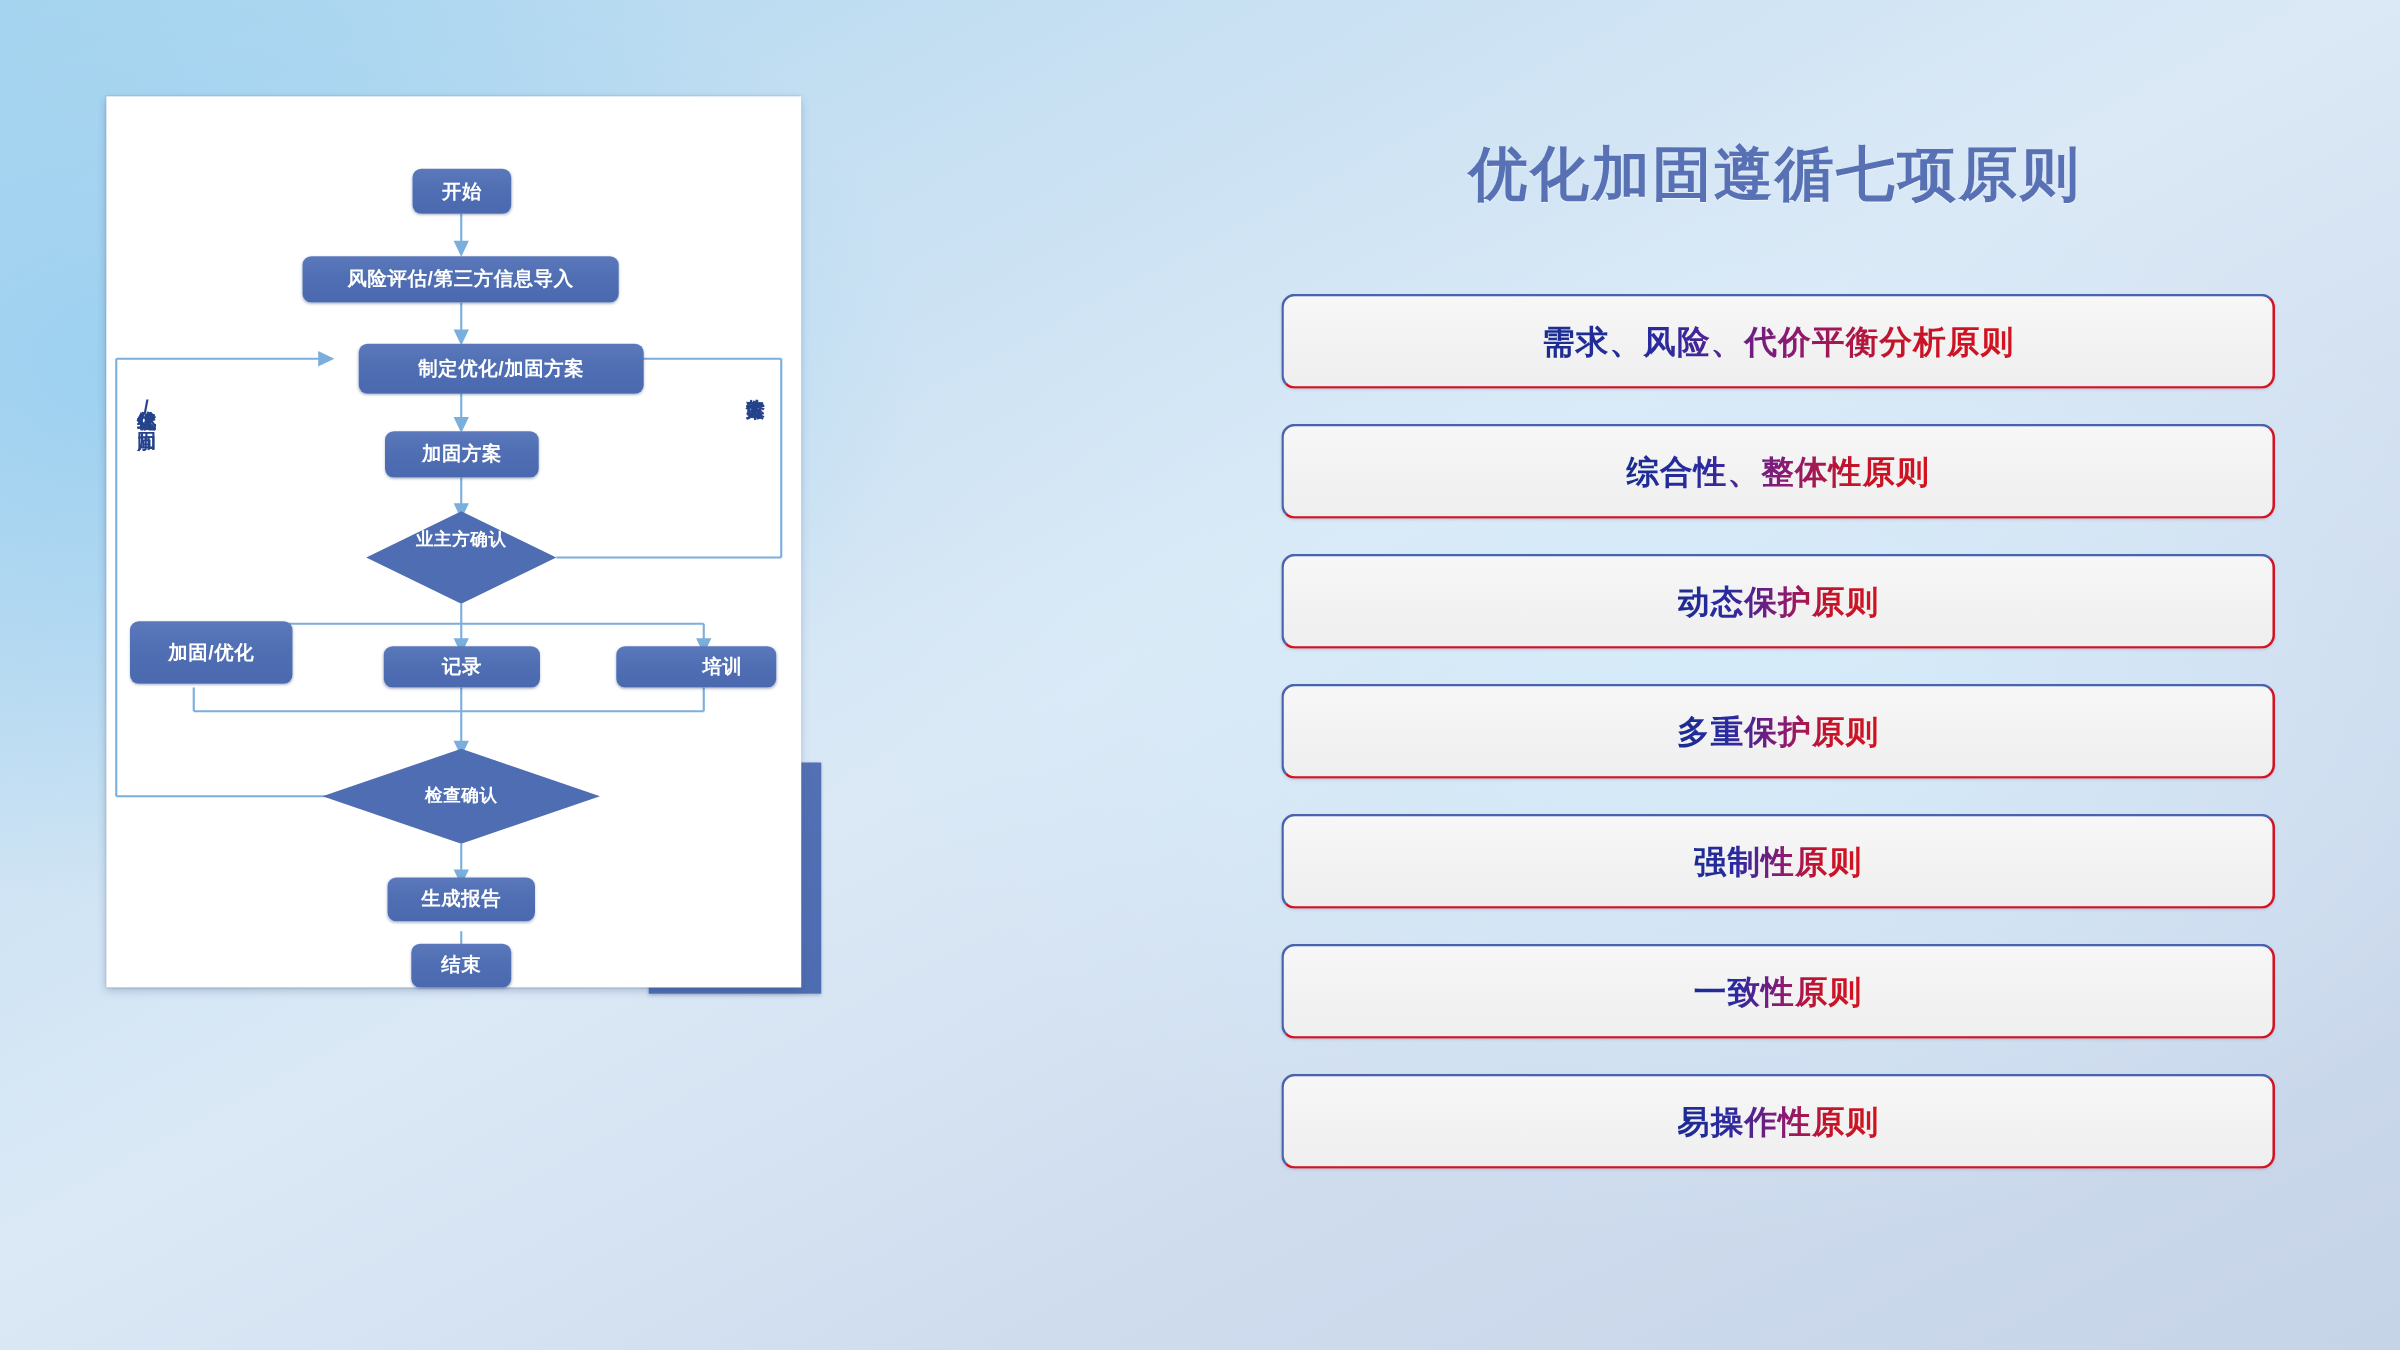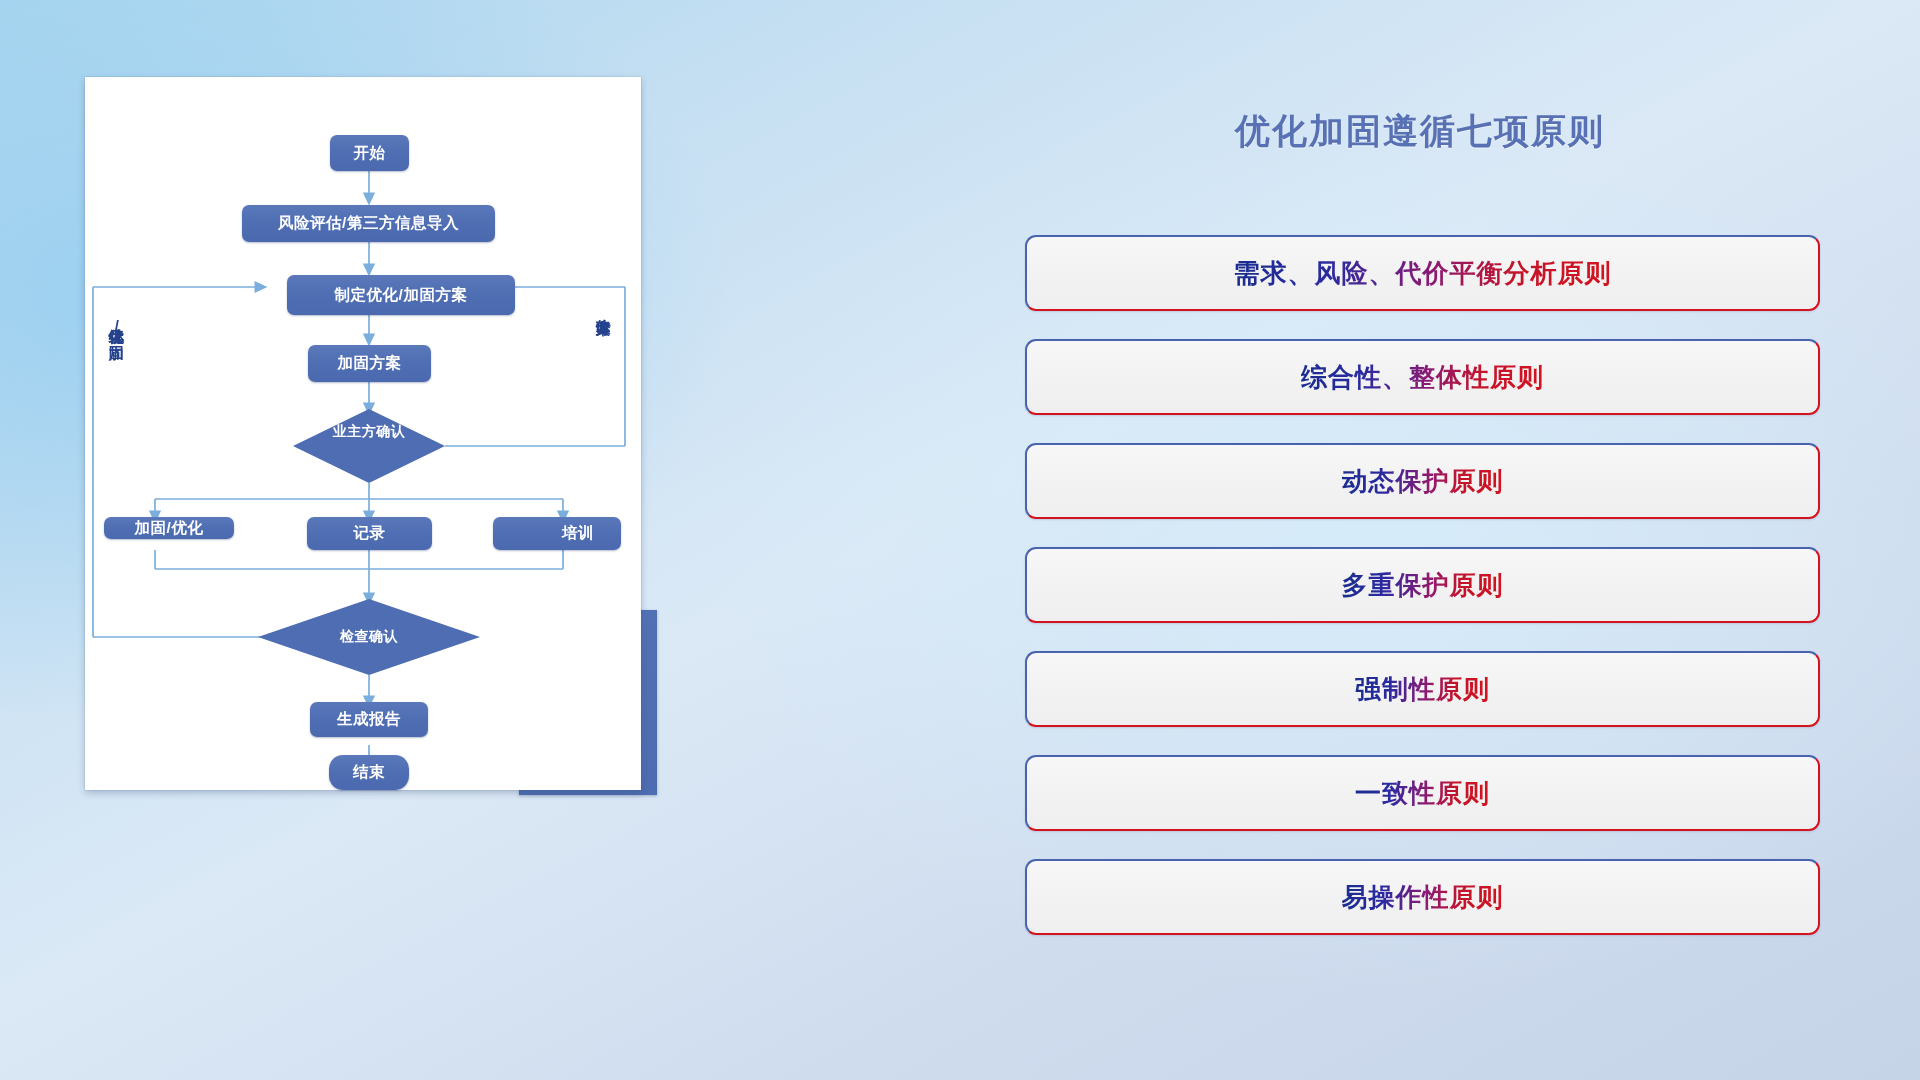--- a/index.html
+++ b/index.html
@@ -80,21 +80,21 @@
     line-height: 1.02;
     letter-spacing: 0px;
   }
 
   
   .title {
     position: absolute;
     left: 1140px; top: 108px;
     width: 560px;
     text-align: center;
-    font-size: 35px;
+    font-size: 47px;
     font-weight: bold;
     color: #5871b4;
     letter-spacing: 2px;
     text-shadow: 0 1px 1px rgba(255,255,255,0.6);
   }
 
   .plist {
     position: absolute;
     left: 1025px; top: 235px;
     width: 795px;
@@ -184,29 +184,29 @@
       </svg>
 
       <div class="node" style="left:245px; top:58px; width:79px; height:36px;">开始</div>
 
       <div class="node" style="left:157px; top:128px; width:253px; height:37px;">风险评估/第三方信息导入</div>
 
       <div class="node" style="left:180px; top:198px; width:228px; height:40px;margin-left:22px;">制定优化/加固方案</div>
 
       <div class="node" style="left:223px; top:268px; width:123px; height:37px;">加固方案</div>
 
-      <div class="node" style="left:19px; top:440px; width:130px; height:22px;">加固/优化</div>
+      <div class="node" style="left:19px; top:420px; width:130px; height:50px;">加固/优化</div>
 
       <div class="node" style="left:222px; top:440px; width:125px; height:33px;">记录</div>
 
       <div class="node" style="left:408px; top:440px; width:128px; height:33px;padding-left:42px;">培训</div>
 
       <div class="node" style="left:225px; top:625px; width:118px; height:35px;">生成报告</div>
 
-      <div class="node" style="left:244px; top:678px; width:80px; height:35px;border-radius:14px;">结束</div>
+      <div class="node" style="left:244px; top:678px; width:80px; height:35px;">结束</div>
 
       <div class="diamond-label" style="left:208px; top:338px; width:152px; height:34px;">业主方确认</div>
 
       <div class="diamond-label" style="left:173px; top:543px; width:222px; height:34px;">检查确认</div>
 
       <div class="vlabel" style="left:24px; top:240px;">继续优化/加固</div>
 
       <div class="vlabel" style="left:511px; top:230px;">方案修改</div>
 
     </div>

